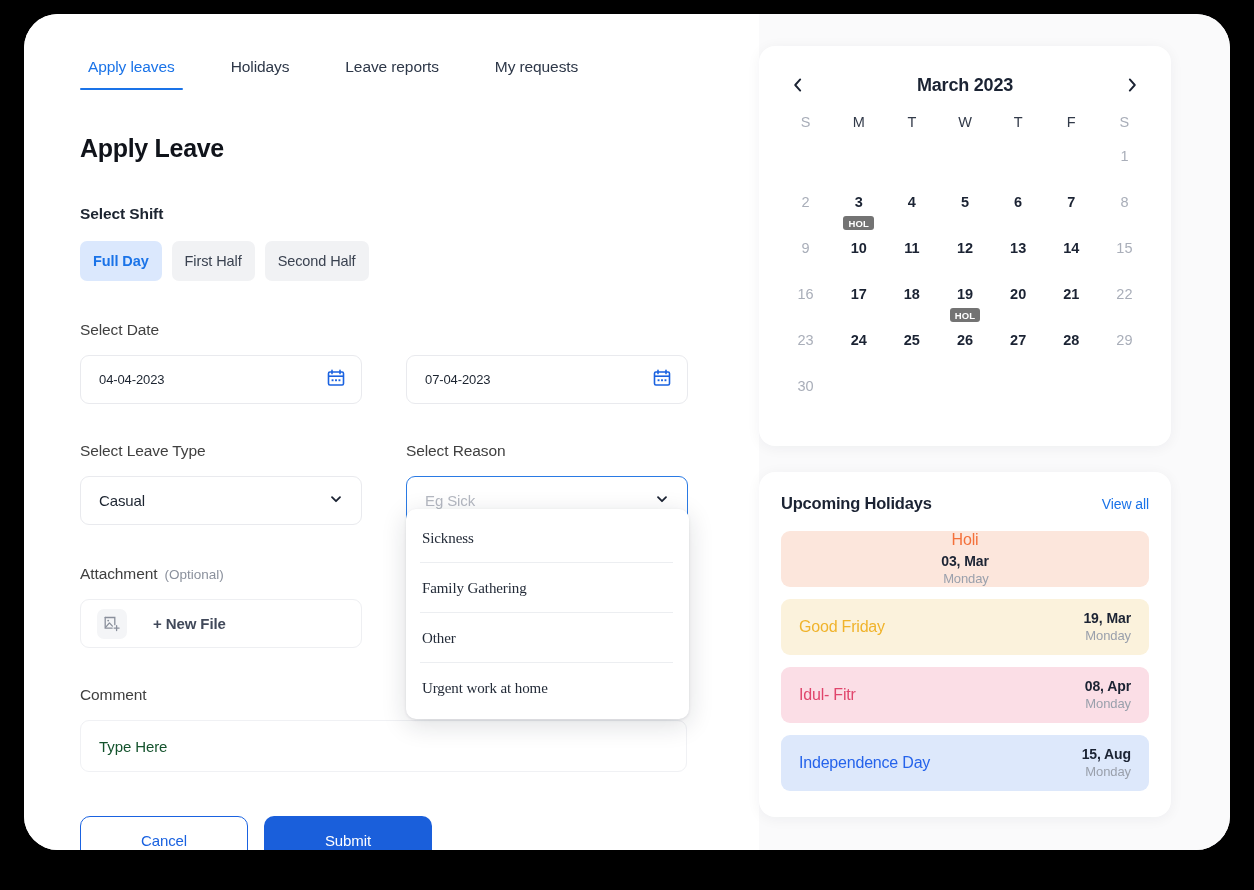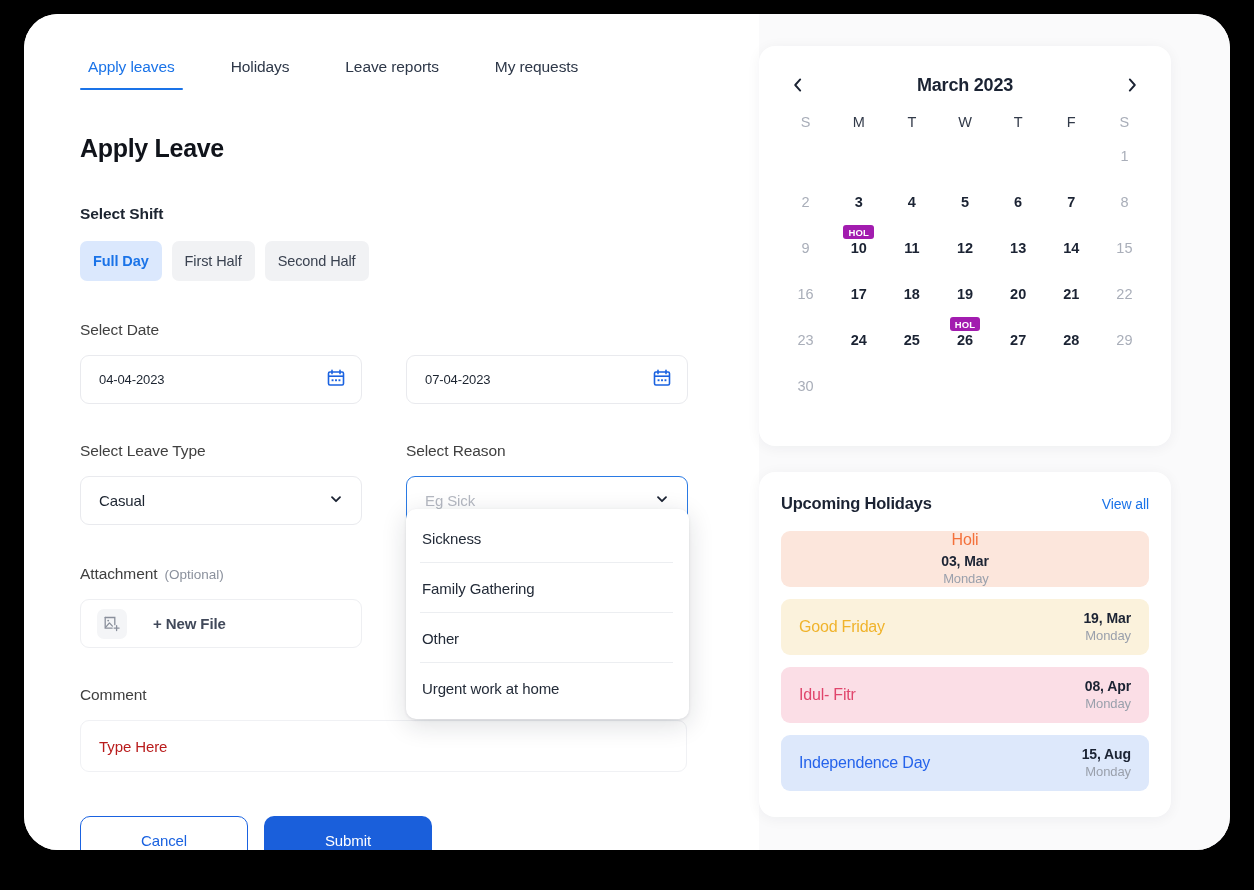--- a/index.html
+++ b/index.html
@@ -166,20 +166,21 @@
   #reason-dropdown {
     position: absolute;
     left: 0px;
     top: 67px;
     width: 283px;
     background: #ffffff;
     border-radius: 10px;
     box-shadow: 0 6px 26px rgba(20,28,45,0.14), 0 1px 3px rgba(20,28,45,0.10);
     z-index: 40;
     padding: 4px 0 6px 0;
+    font-family: Liberation Serif, serif;
   }
   .dd-item {
     height: 50px;
     display: flex;
     align-items: center;
     padding: 0 16px;
     font-size: 15px;
     color: #232b38;
     letter-spacing: -0.1px;
     cursor: pointer;
@@ -223,21 +224,21 @@
     margin-top: 16px;
     width: 607px;
     height: 52px;
     border: 1px solid #f0f1f4;
     border-radius: 9px;
     display: flex;
     align-items: center;
     padding: 0 18px;
     cursor: text;
   }
-  #comment-box .ph { font-size: 15px; color: #b91c1c; letter-spacing: -0.1px; }
+  #comment-box .ph { font-size: 15px; color: #14532d; letter-spacing: -0.1px; }
 
   
   #actions { margin-top: 44px; display: flex; gap: 16px; }
   #cancel-btn {
     width: 168px; height: 49px;
     border: 1.4px solid #1a62e0;
     border-radius: 10px;
     background: #ffffff;
     color: #1a62e0;
     font-size: 15px;
@@ -321,22 +322,22 @@
   }
   .day-num {
     font-size: 14.5px;
     color: #1b2333;
     font-weight: bold;
     line-height: 18px;
   }
   .day-cell.weekend .day-num { color: #a9aeb9; font-weight: normal; }
   .day-cell.empty { cursor: default; }
   .hol-badge {
-    margin-top: 14px;
-    background: #a21caf;
+    margin-top: 5px;
+    background: #737373;
     color: #ffffff;
     font-size: 9.5px;
     font-weight: bold;
     letter-spacing: 0.2px;
     padding: 1.5px 5px;
     border-radius: 3px;
     line-height: 11px;
   }
 
   

